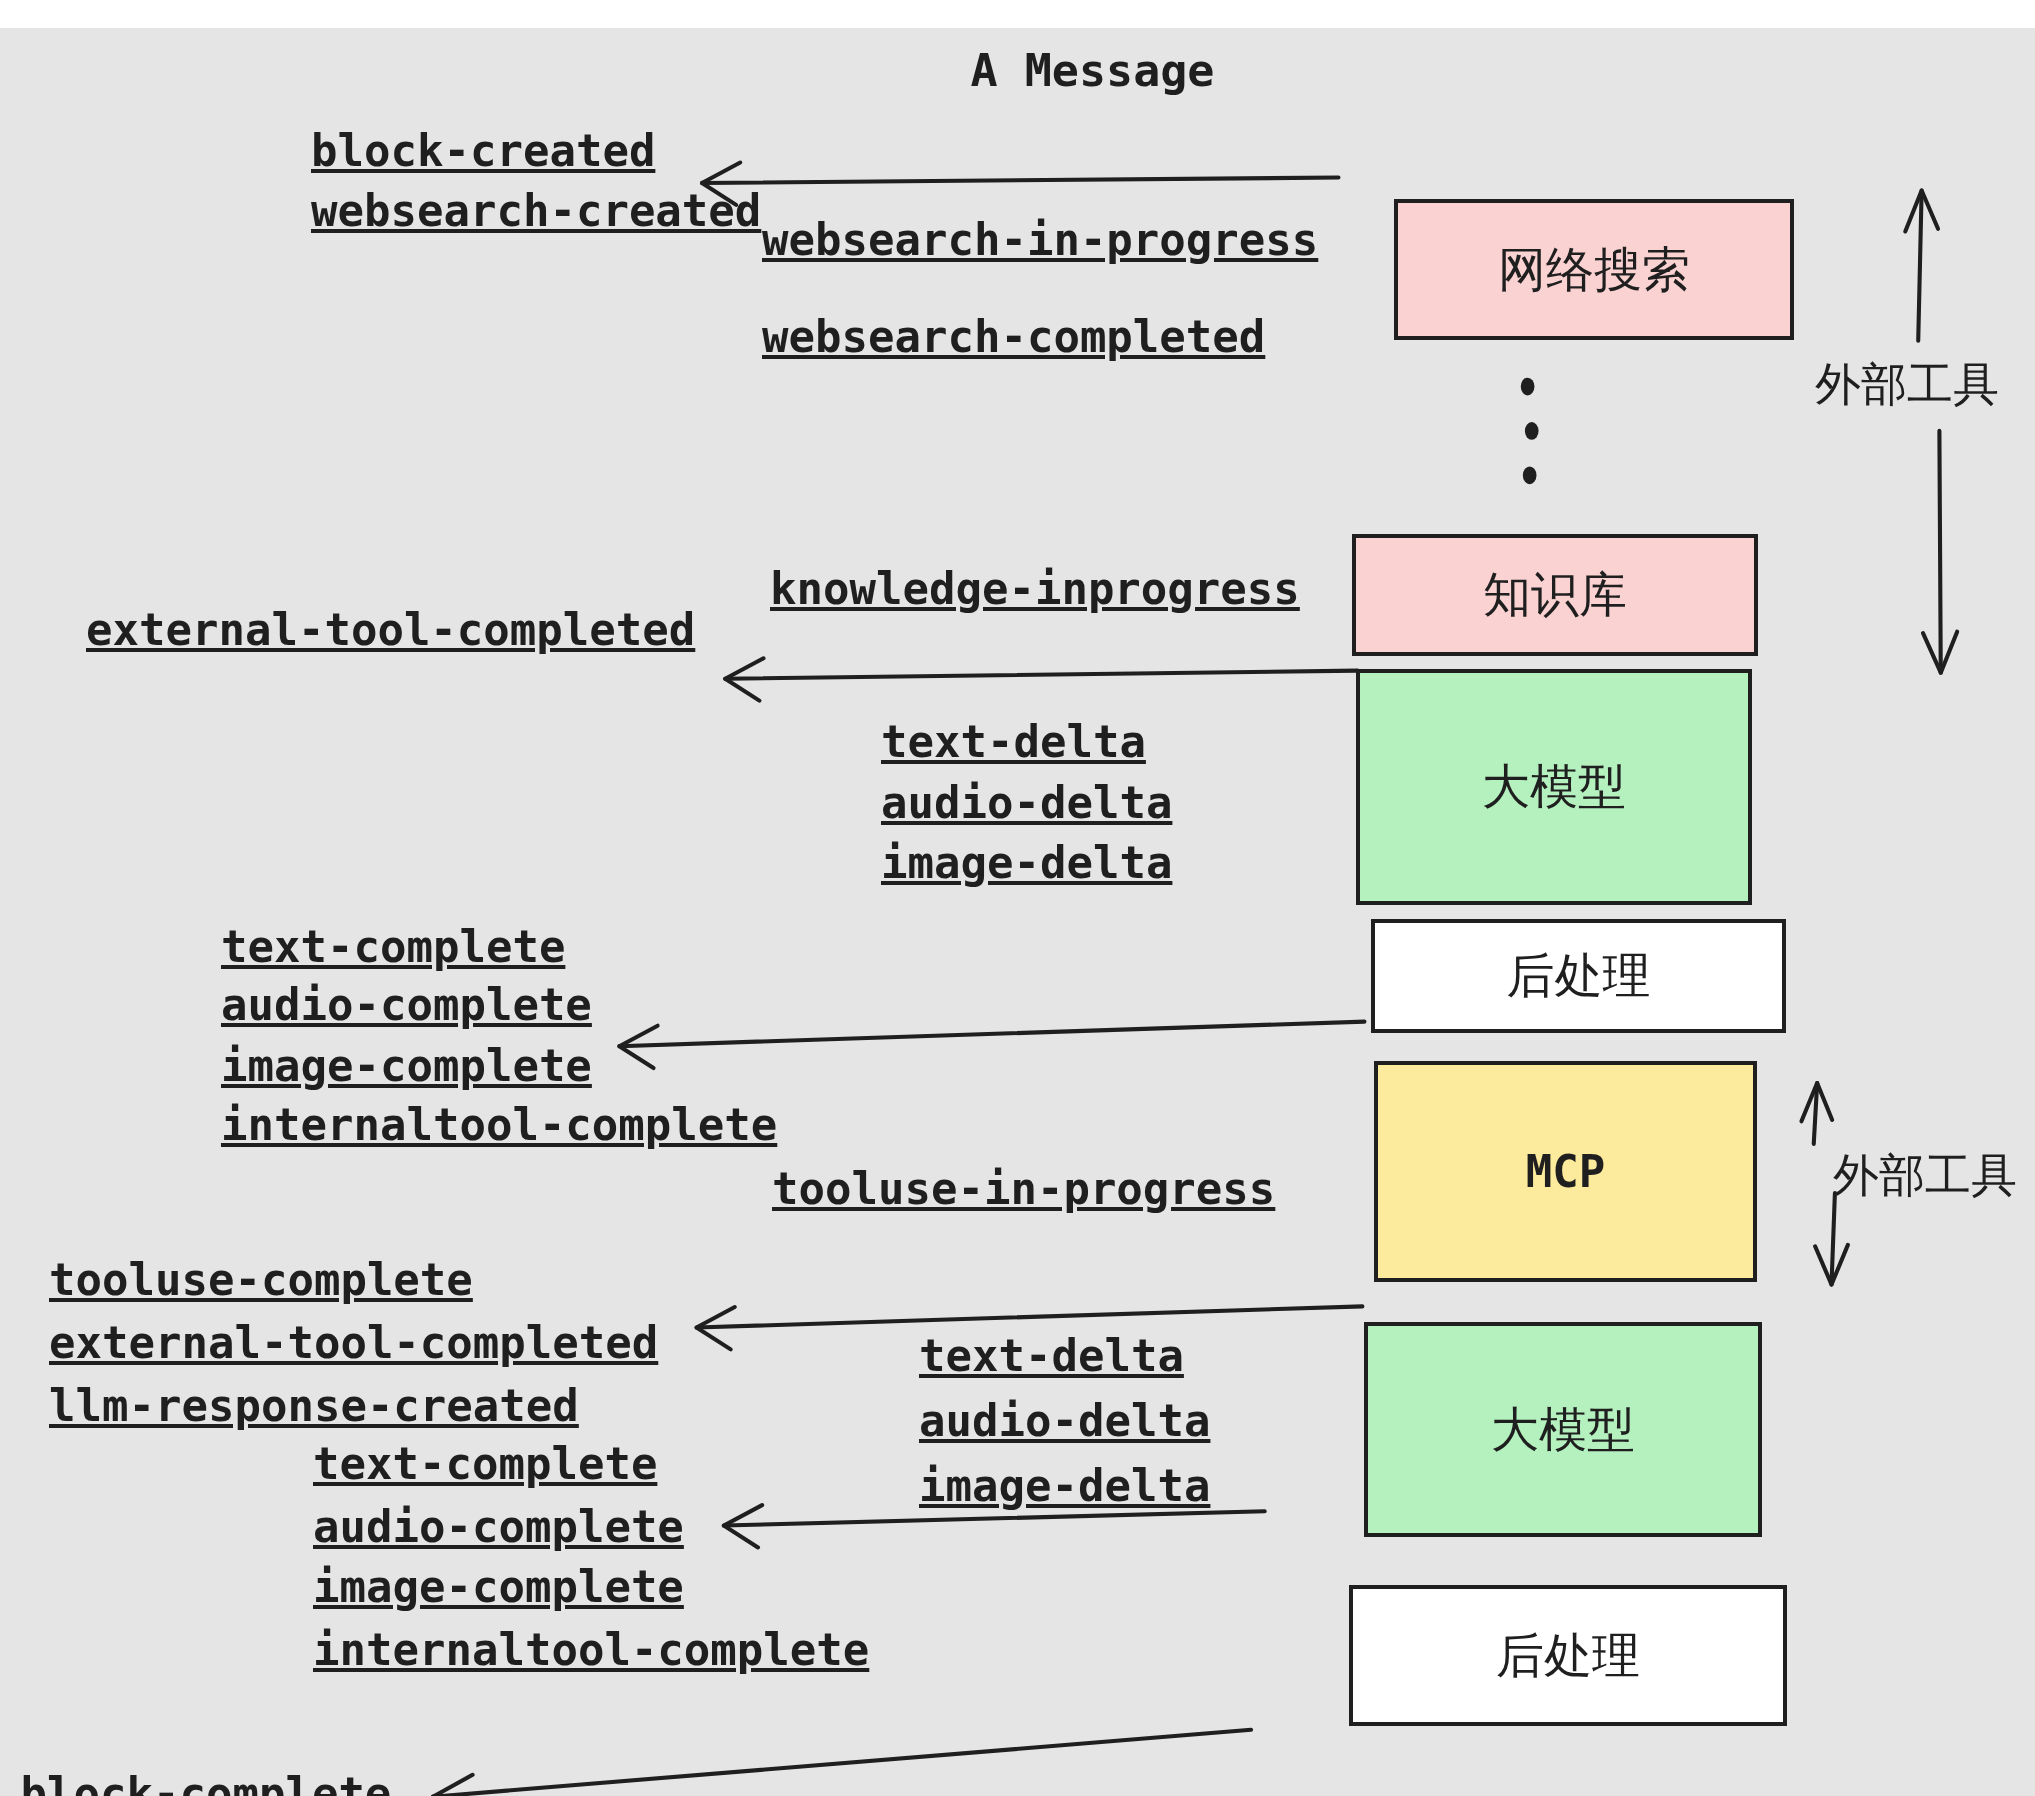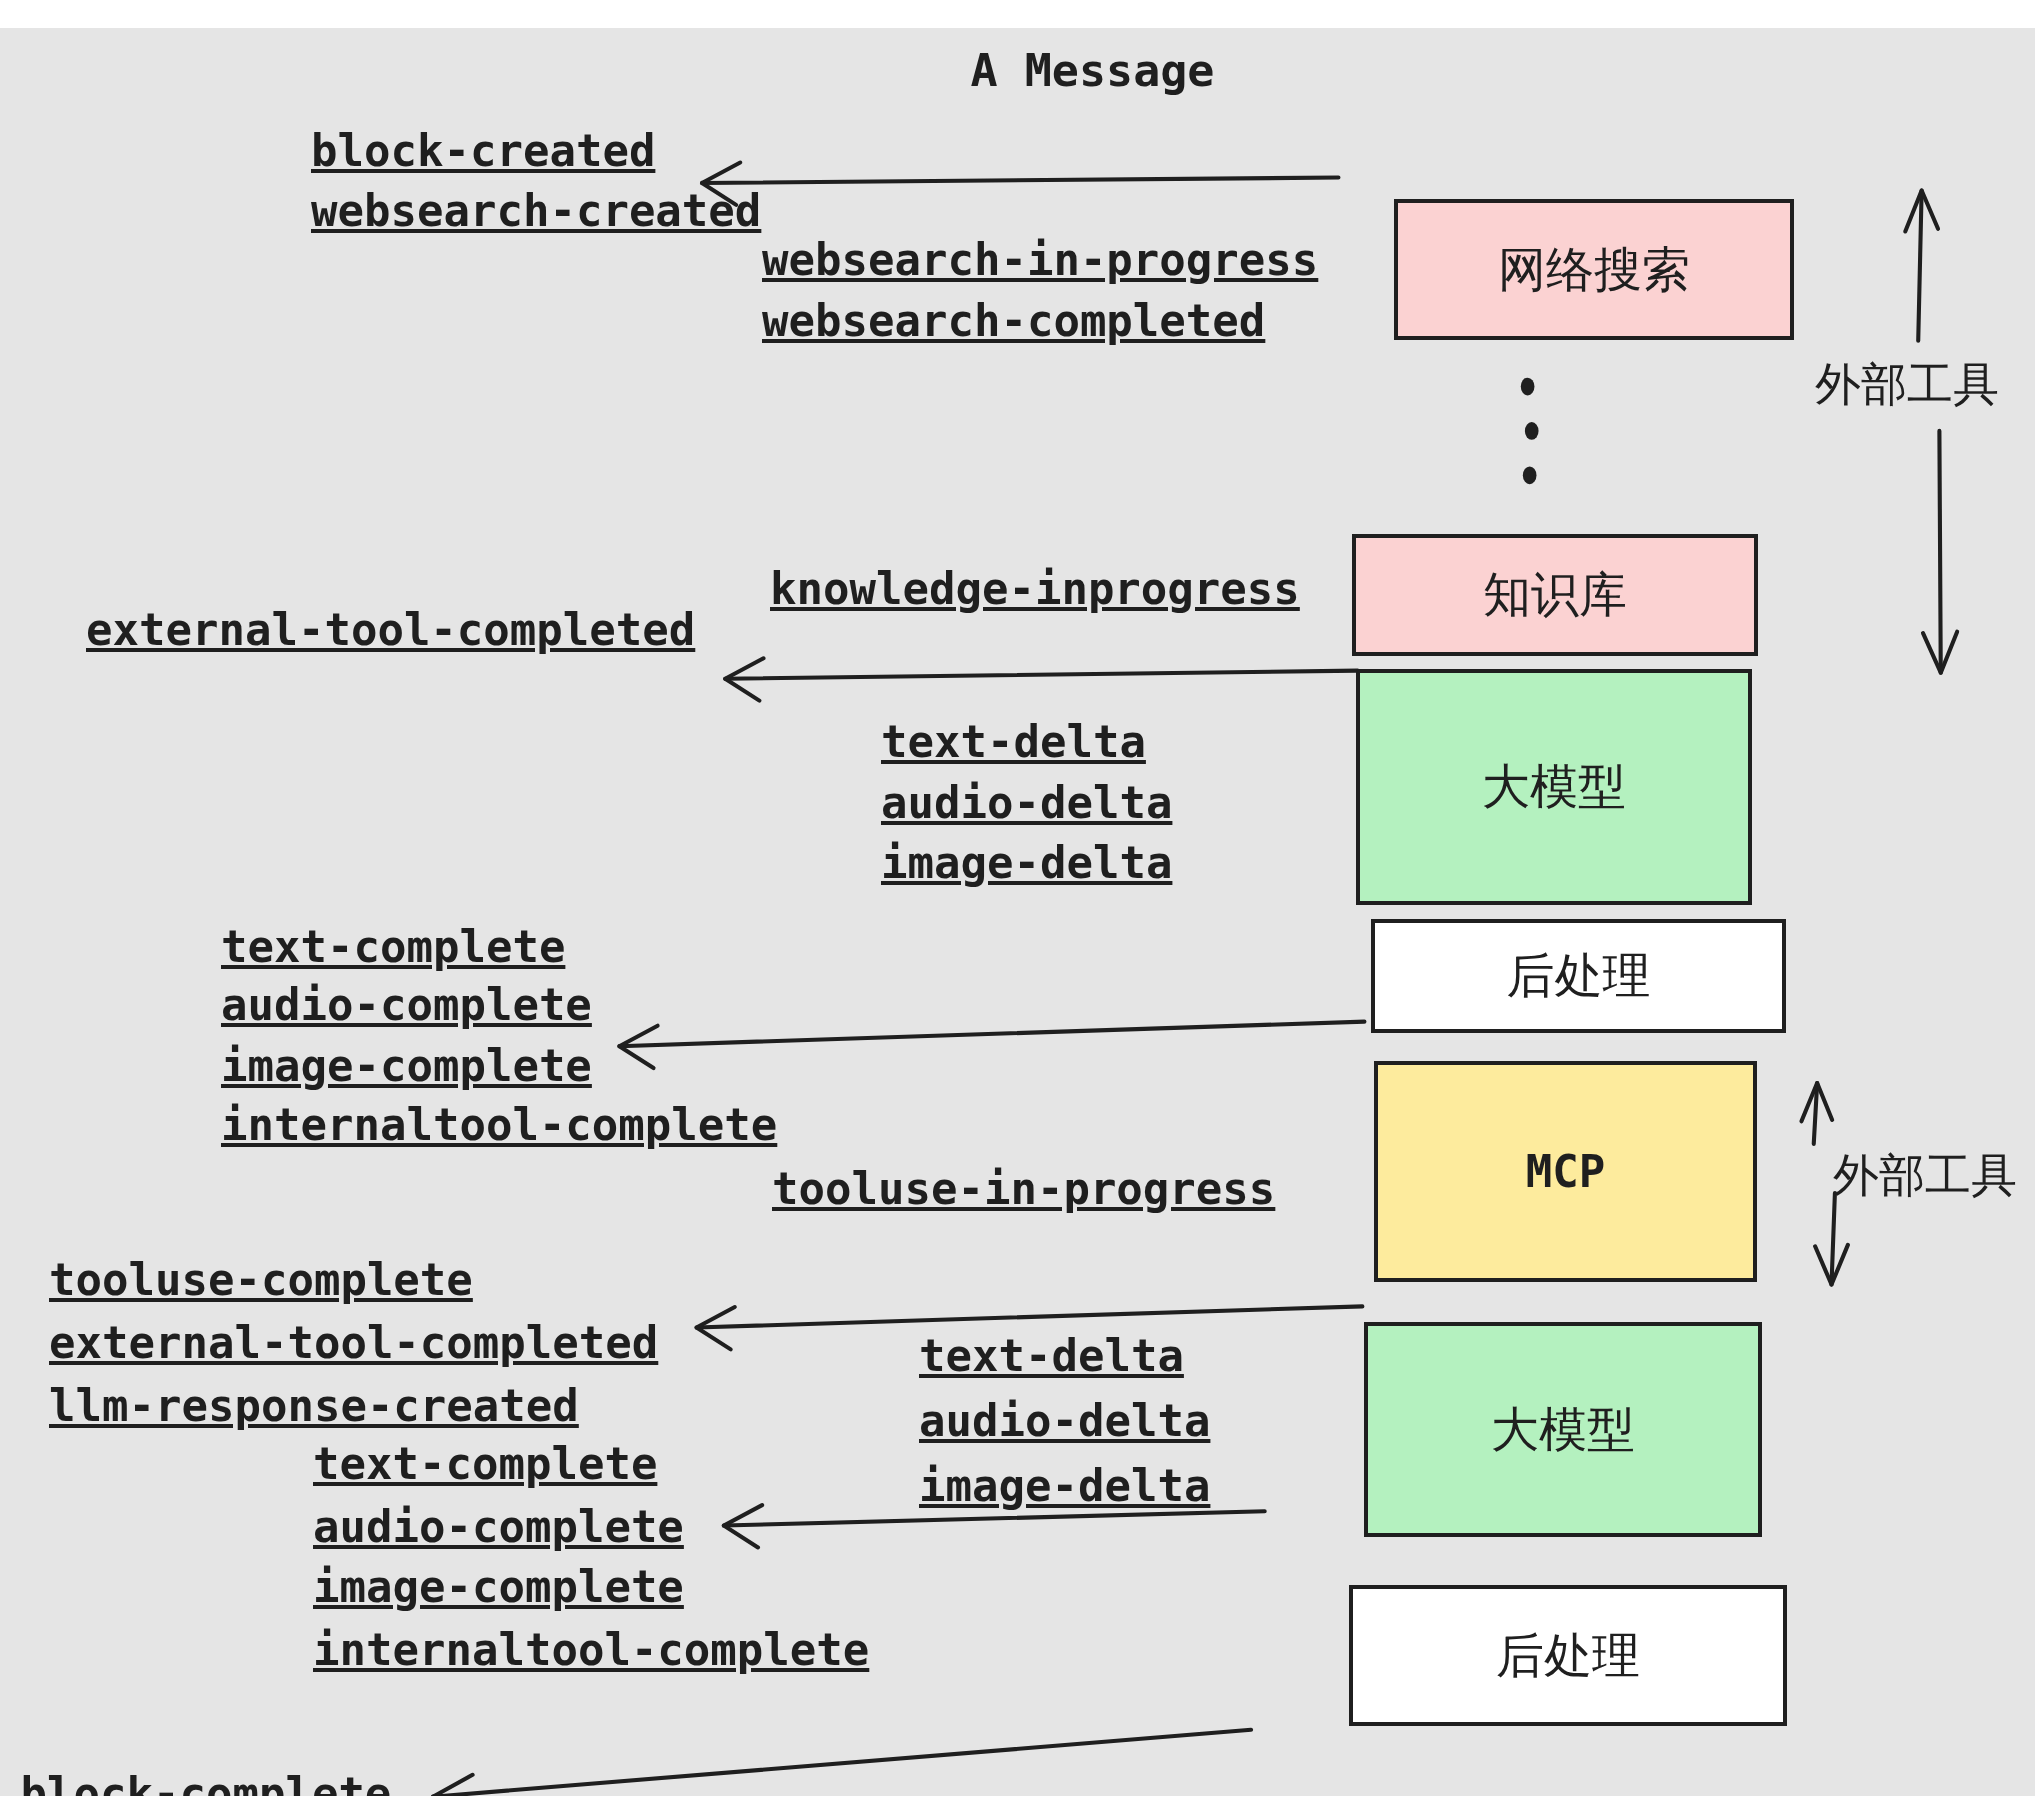--- a/index.html
+++ b/index.html
@@ -122,22 +122,22 @@
   </div>
   <div class="box" style="left: 1364px; top: 1294px; width: 398px; height: 215px; background-color: rgb(180, 241, 191);">
     <span>大模型</span>
   </div>
   <div class="box" style="left: 1349px; top: 1557px; width: 438px; height: 141px; background-color: rgb(255, 255, 255);">
     <span>后处理</span>
   </div>
 
   <div class="ev" style="left:311px; top:97px;">block-created</div>
   <div class="ev" style="left:311px; top:157px;">websearch-created</div>
-  <div class="ev" style="left:762px; top:206px;text-align:center;">websearch-in-progress</div>
-  <div class="ev" style="left:762px; top:267px;">websearch-completed</div>
+  <div class="ev" style="left:762px; top:186px;text-align:center;">websearch-in-progress</div>
+  <div class="ev" style="left:762px; top:283px;">websearch-completed</div>
   <div class="ev" style="left:770px; top:535px;">knowledge-inprogress</div>
   <div class="ev" style="left:86px; top:576px;">external-tool-completed</div>
   <div class="ev" style="left:881px; top:688px;">text-delta</div>
   <div class="ev" style="left:881px; top:749px;">audio-delta</div>
   <div class="ev" style="left:881px; top:809px;">image-delta</div>
   <div class="ev" style="left:221px; top:893px;">text-complete</div>
   <div class="ev" style="left:221px; top:951px;">audio-complete</div>
   <div class="ev" style="left:221px; top:1012px;">image-complete</div>
   <div class="ev" style="left:221px; top:1071px;">internaltool-complete</div>
   <div class="ev" style="left:772px; top:1135px;">tooluse-in-progress</div>

